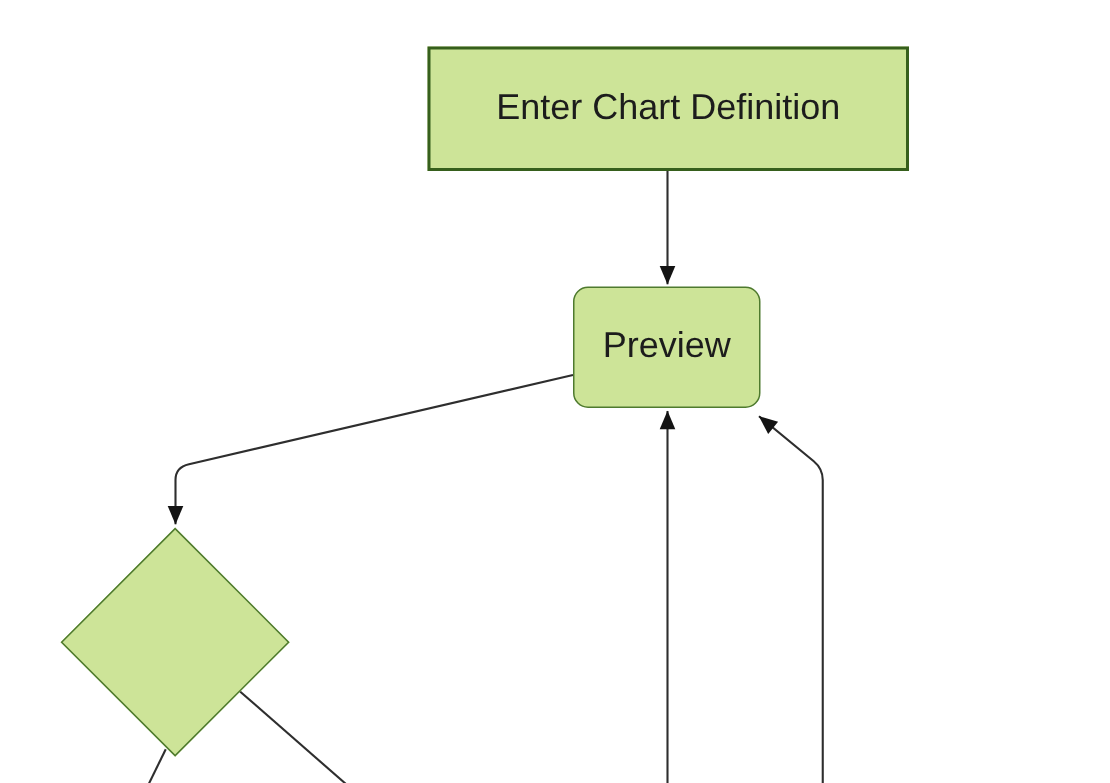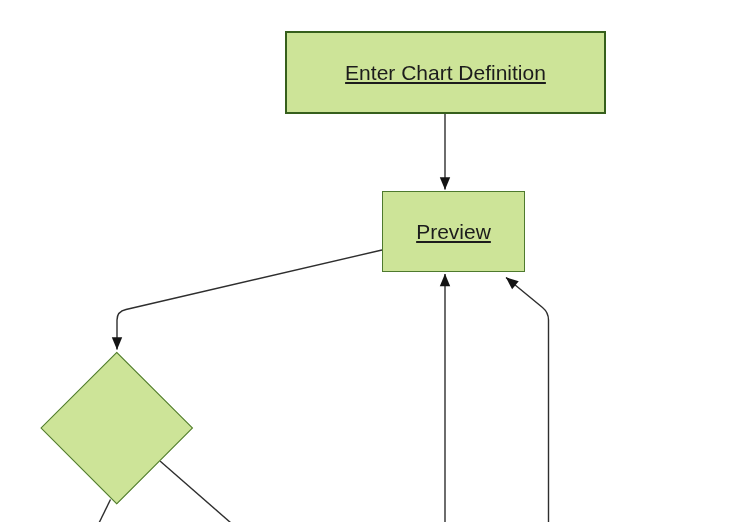--- a/index.html
+++ b/index.html
@@ -26,38 +26,37 @@
     stroke-width: 1.4;
   }
   .arrow-head { fill: var(--arrow-fill, #141414); }
   .node {
     position: absolute;
     display: flex;
     align-items: center;
     justify-content: center;
     box-sizing: border-box;
     color: var(--label-color, #1c1c1c);
-    font-size: 21px;
+    font-size: 24px;
     line-height: 1.2;
     text-align: center;
     white-space: nowrap;
-    text-decoration: underline;
   }
   .node-rect {
     left: 285px; top: 31px;
     width: 321px; height: 83px;
     background: var(--node-fill, #cde498);
     border: 2px solid var(--rect-stroke, #365f1c);
   }
   .node-rounded {
     left: 382px; top: 191px;
-    width: 143px; height: 81px;
+    width: 125px; height: 81px;
     background: var(--node-fill, #cde498);
     border: 1.6px solid var(--node-stroke, #4e7a2e);
-    border-radius: 0;
+    border-radius: 10px;
   }
   .diamond-shape {
     position: absolute;
     left: 63.3px; top: 373.7px;
     width: 107.5px; height: 107.5px;
     box-sizing: border-box;
     transform: rotate(45deg);
     background: var(--node-fill, #cde498);
     border: 1.6px solid var(--node-stroke, #4e7a2e);
   }

